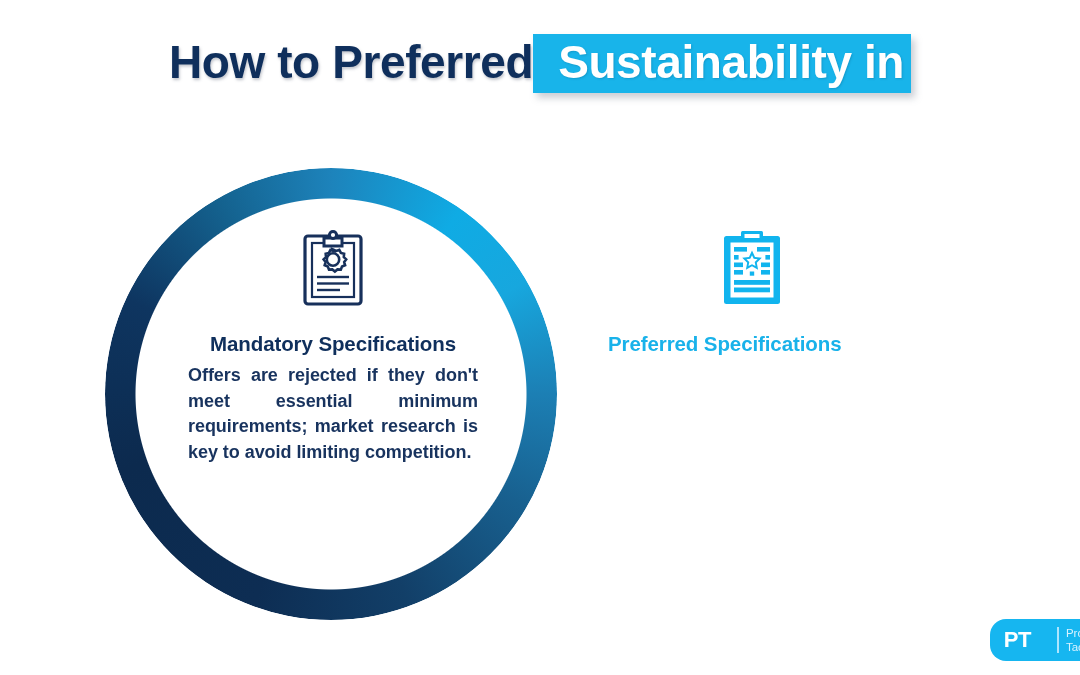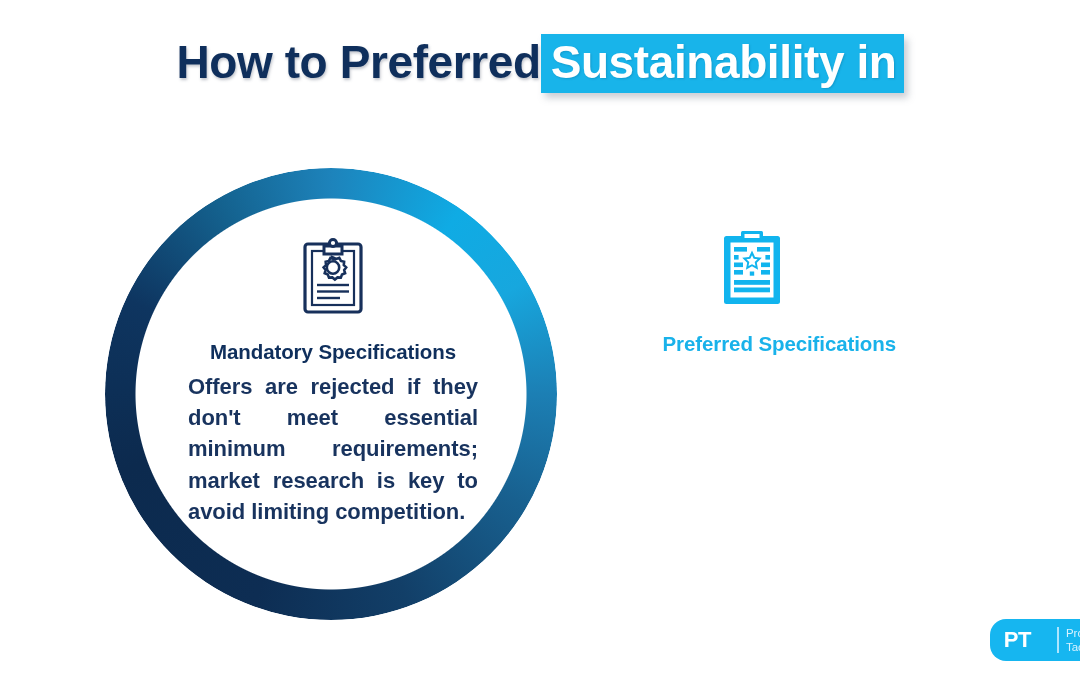--- a/index.html
+++ b/index.html
@@ -27,21 +27,21 @@
     vertical-align:baseline;
   }
   .t-plain{
     color:#0F2F5C;
     text-shadow:1px 2px 3px rgba(80,90,110,.35);
     padding:4px 0 6px 0;
   }
   .t-hl{
     color:#ffffff;
     background:#18B4EA;
-    padding:5px 7px 7px 10px;
+    padding:5px 7px 7px 25px;
     box-shadow:4px 5px 7px rgba(120,130,145,.38);
     text-shadow:1px 1px 2px rgba(0,80,120,.25);
   }
   .title-line.second{margin-top:-2px;}
 
   
   .circle{
     position:absolute;
     border-radius:50%;
   }
@@ -80,35 +80,35 @@
     mask:radial-gradient(ellipse 100% 100% at 50% 50%, transparent 0 91%, #000 91.5% 100%);
     z-index:2;
   }
 
   
   .card{
     position:absolute;
     z-index:5;
     text-align:left;
   }
-  .card-left{left:188px;top:230px;width:290px;}
+  .card-left{left:188px;top:222px;width:290px;}
   .card-right{left:608px;top:222px;width:288px;}
 
   .icon-wrap{
     width:100%;text-align:center;height:92px;
     display:flex;align-items:center;justify-content:center;
   }
   .card-head{
     font-size:20.5px;font-weight:bold;margin:18px 0 7px 0;
     letter-spacing:-0.1px;
   }
   .card-left .card-head{color:#0F2F5C;text-align:center;}
-  .card-right .card-head{color:#19B2EA;text-align:right;}
+  .card-right .card-head{color:#19B2EA;text-align:left;}
   .card-body{
-    font-size:22px;
+    font-size:18px;
     line-height:1.42;
     color:#18335E;
     text-align:justify;
     font-weight:600;
     letter-spacing:-0.05px;
     -webkit-hyphens:none;hyphens:none;
   }
   .card-body.last-full{text-align-last:left;}
 
   

